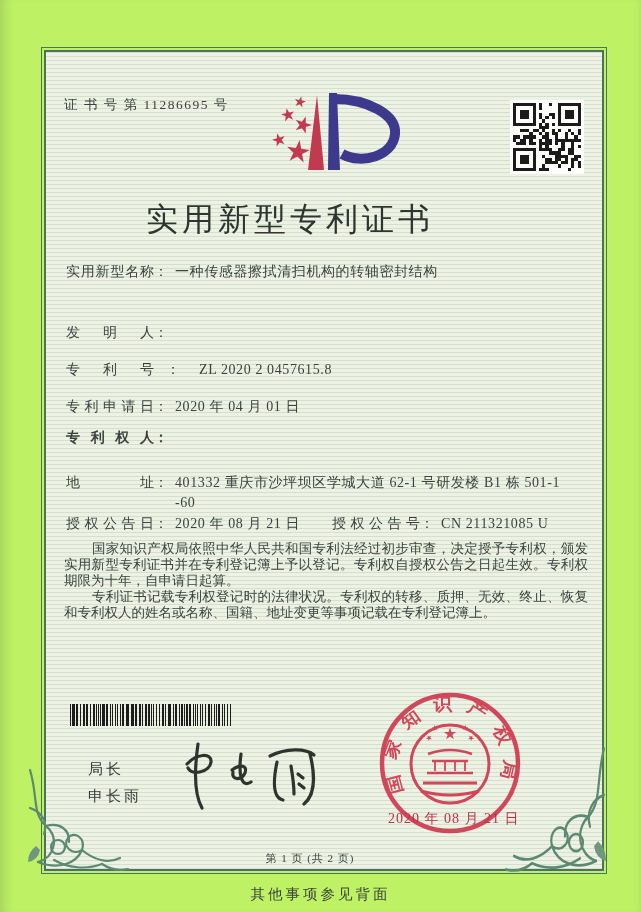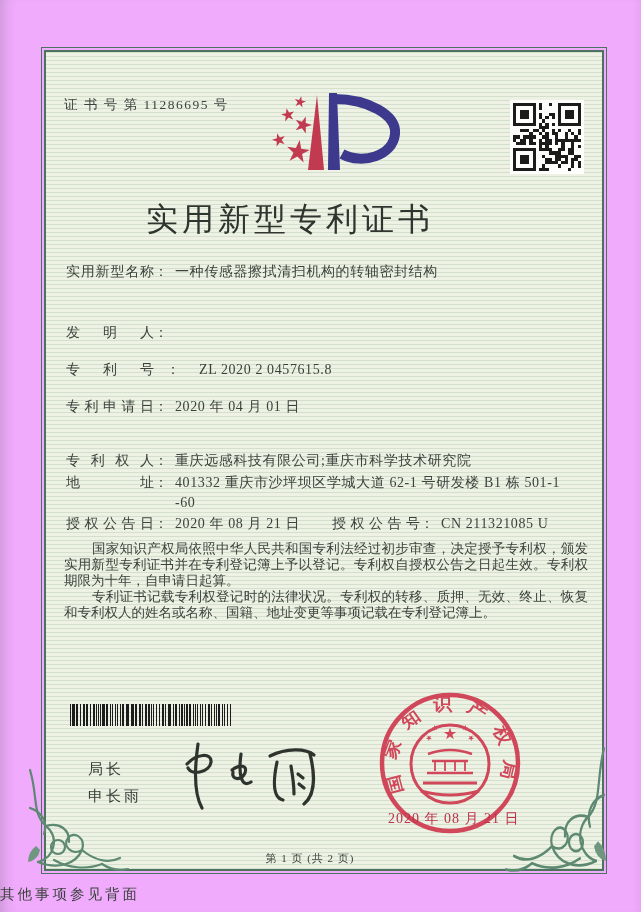--- a/index.html
+++ b/index.html
@@ -1,18 +1,18 @@
 <!DOCTYPE html>
 <html><head>
 <meta charset="utf-8">
 <style>
   html,body{margin:0;padding:0;background:#e8e4d8;}
   .page{
     position:relative;width:641px;height:912px;overflow:hidden;
-    background:#f0abfc;
+    background:#bef264;
     font-family:"Liberation Serif","DejaVu Serif",serif;
     color:#3c443e;
     box-shadow:inset 14px 0 14px -12px rgba(60,70,60,.25), inset -6px 0 8px -6px rgba(60,70,60,.12);
   }
   .frame{position:absolute;left:41px;top:47px;width:564px;height:825px;border:1px solid #4b7360;}
   .frame-inner{
     position:absolute;left:2px;top:2px;right:2px;bottom:2px;border:2px solid #4b7360;
     background:repeating-linear-gradient(180deg, rgba(122,160,122,.22) 0 1px, rgba(0,0,0,0) 1px 4px), #edf2e4;
   }
   .abs{position:absolute;}
@@ -20,21 +20,21 @@
   .title{left:146px;top:198px;font-size:32px;letter-spacing:4px;color:#2e352f;font-weight:500;white-space:nowrap;}
   .row{position:absolute;left:66px;font-size:14px;line-height:20px;display:flex;align-items:flex-start;white-space:nowrap;color:#3b423c;}
   .lbl{display:inline-block;width:88px;text-align:justify;text-align-last:justify;}
   .val{margin-left:7px;letter-spacing:.6px;}
   .row2{left:332px;}
   .paras{position:absolute;left:64px;top:541px;width:524px;font-size:13.5px;line-height:16px;text-align:justify;color:#3b423c;}
   .paras p{margin:0;text-indent:28px;}
   .signer{font-size:15px;letter-spacing:3px;color:#353b35;}
   .seal-date{left:388px;top:810px;font-size:14px;color:#bb3249;letter-spacing:1px;white-space:nowrap;}
   .page-no{left:12px;top:851px;width:596px;text-align:center;font-size:11px;letter-spacing:1px;color:#3b423c;}
-  .back-note{left:0;top:885px;width:641px;font-size:14.5px;letter-spacing:3px;color:#3a423c;}
+  .back-note{left:0;top:885px;width:641px;text-align:center;font-size:14.5px;letter-spacing:3px;color:#3a423c;}
   svg{display:block;}
 </style>
 </head>
 <body>
 
 <div class="page">
 
   <div class="frame">
     <div class="frame-inner"></div>
   </div>
@@ -303,24 +303,23 @@
   <div class="row" style="top:360px;gap:12px;">
     <span class="lbl">专利号</span>
       <span>：</span>
     <span class="val">ZL 2020 2 0457615.8</span>
   </div>
   <div class="row" style="top:397px;">
     <span class="lbl">专利申请日</span>
       <span>：</span>
     <span class="val">2020 年 04 月 01 日</span>
   </div>
-  <div class="row" style="top:451px;">
+  <div class="row" style="top:428px;font-weight:bold;">
     <span class="lbl">专利权人</span>
       <span>：</span>
-    <span class="val">重庆远感科技有限公司;重庆市科学技术研究院</span>
   </div>
   <div class="row" style="top:473px;">
     <span class="lbl">地址</span>
       <span>：</span>
     <span class="val">
         <span style="display:block">401332 重庆市沙坪坝区学城大道 62-1 号研发楼 B1 栋 501-1</span>
         <span style="display:block">-60</span>
       </span>
   </div>
   <div class="row" style="top:514px;">

